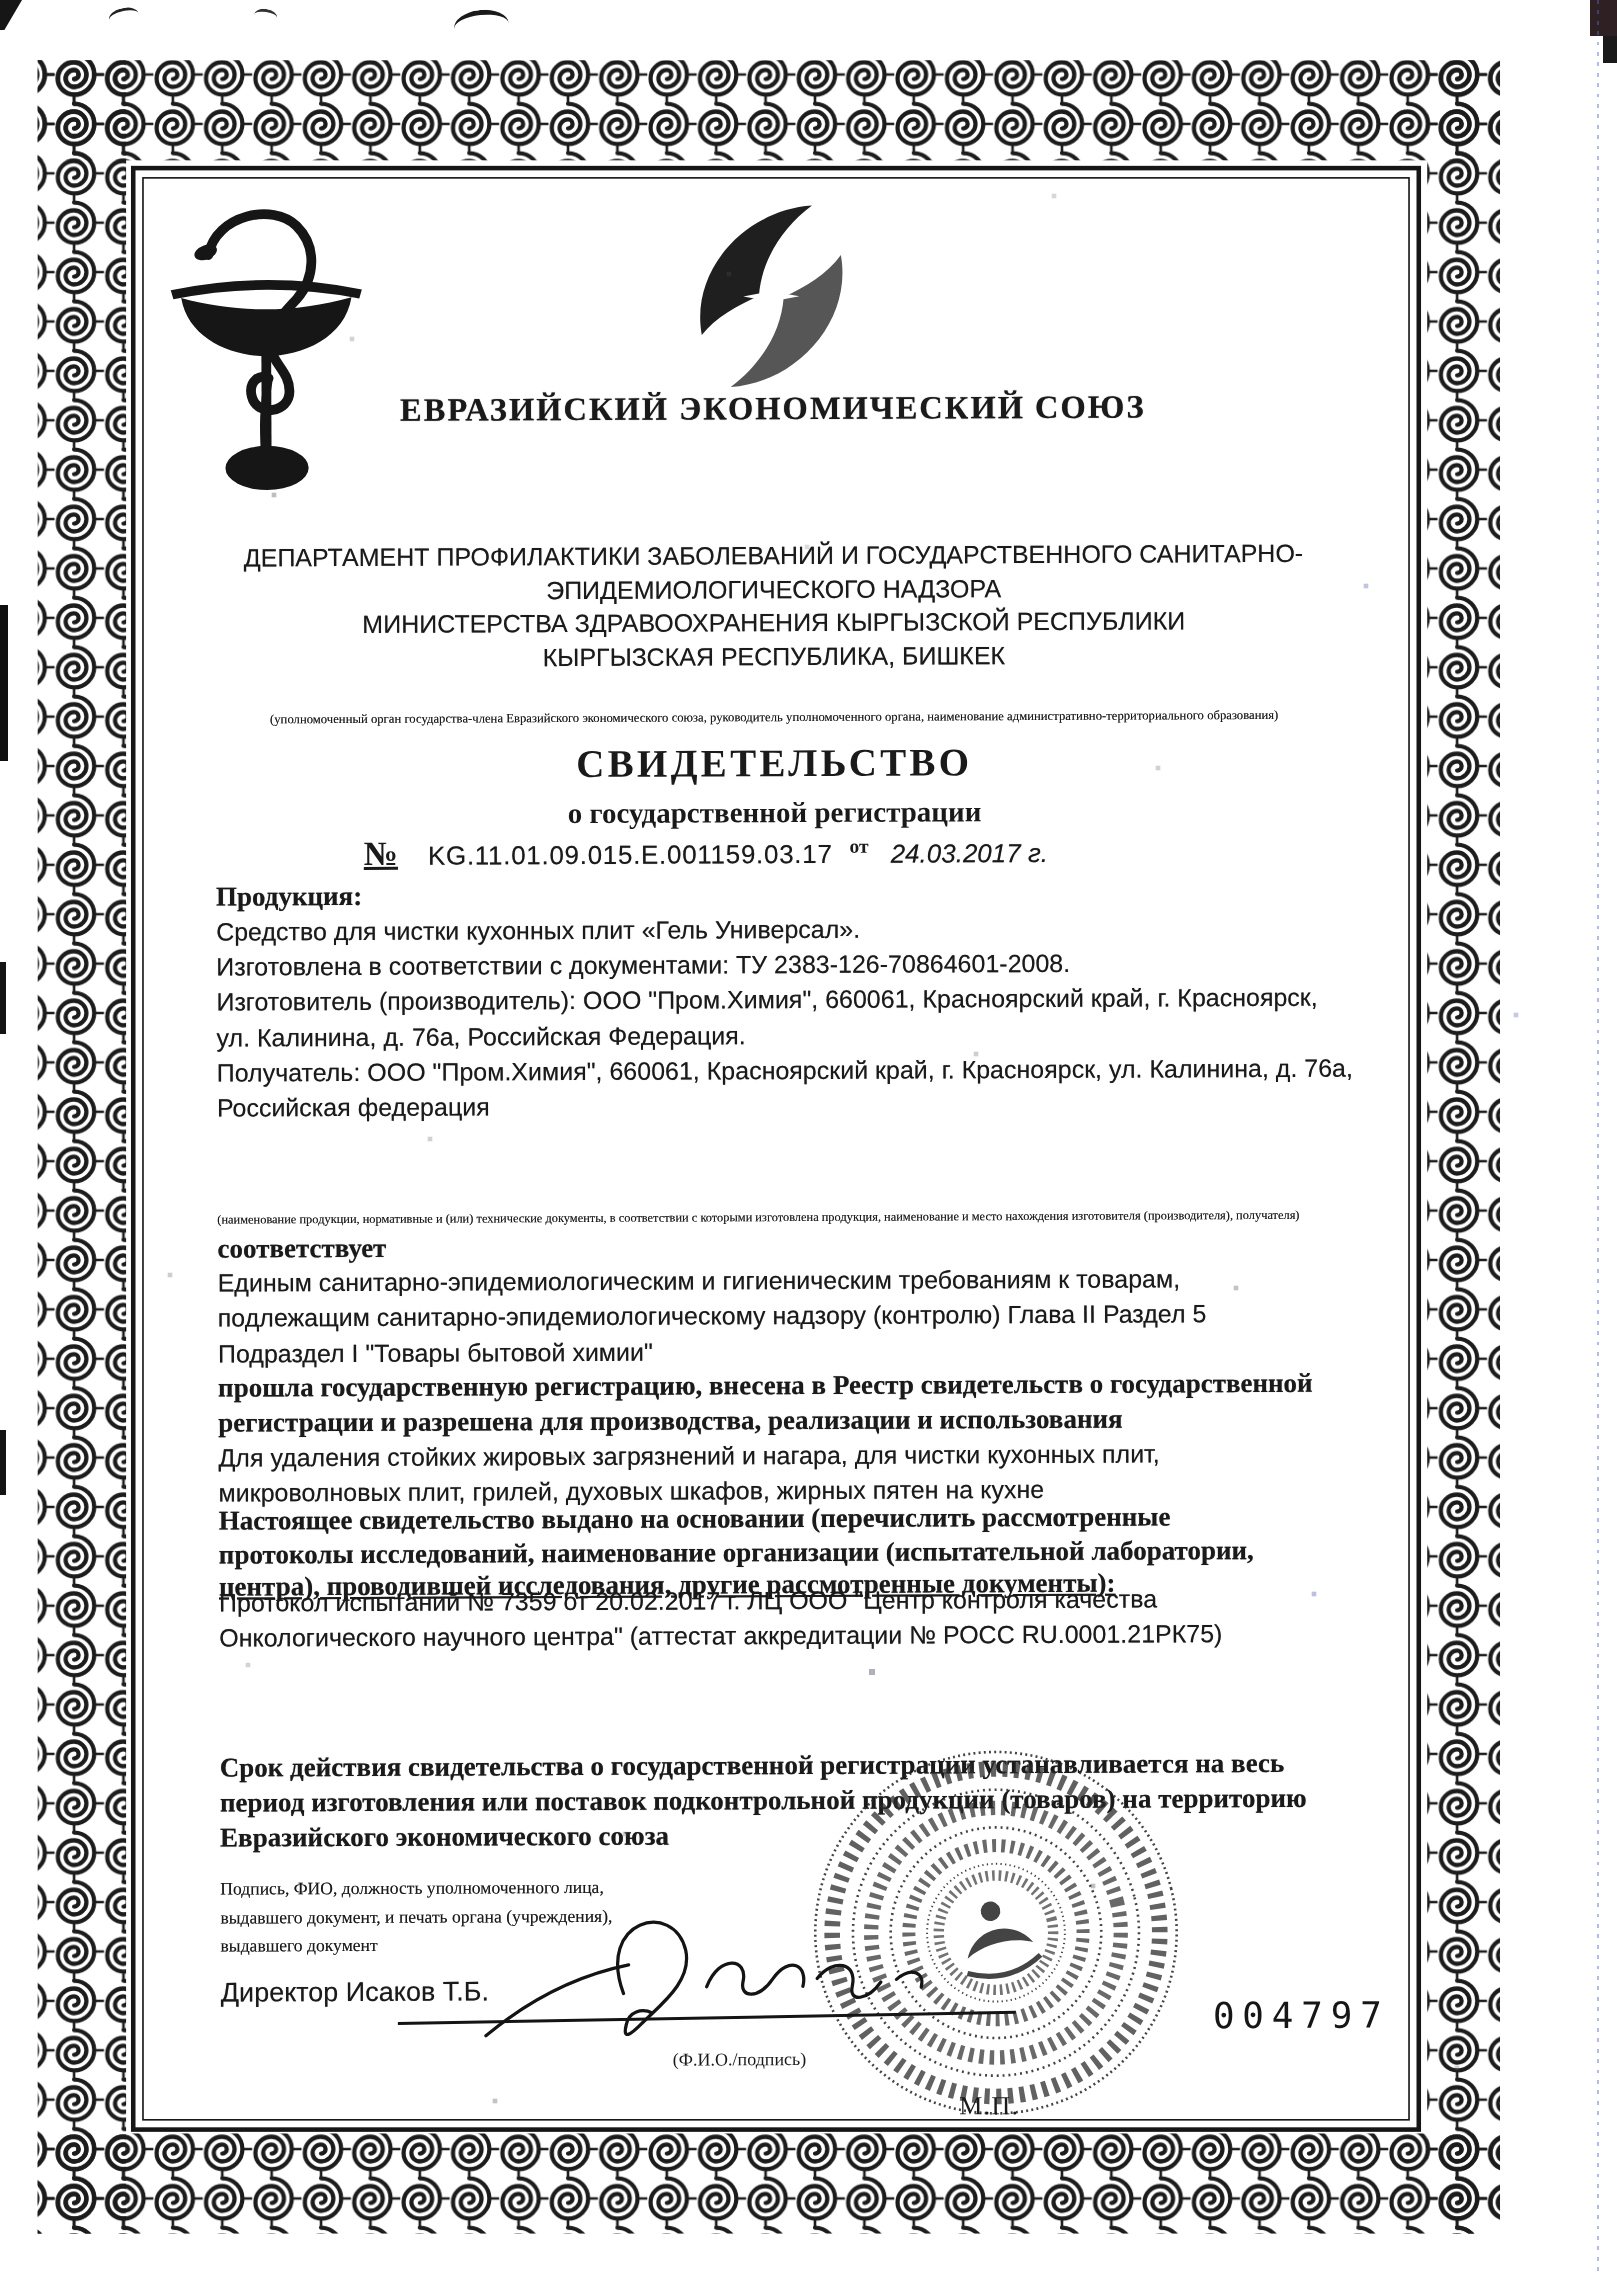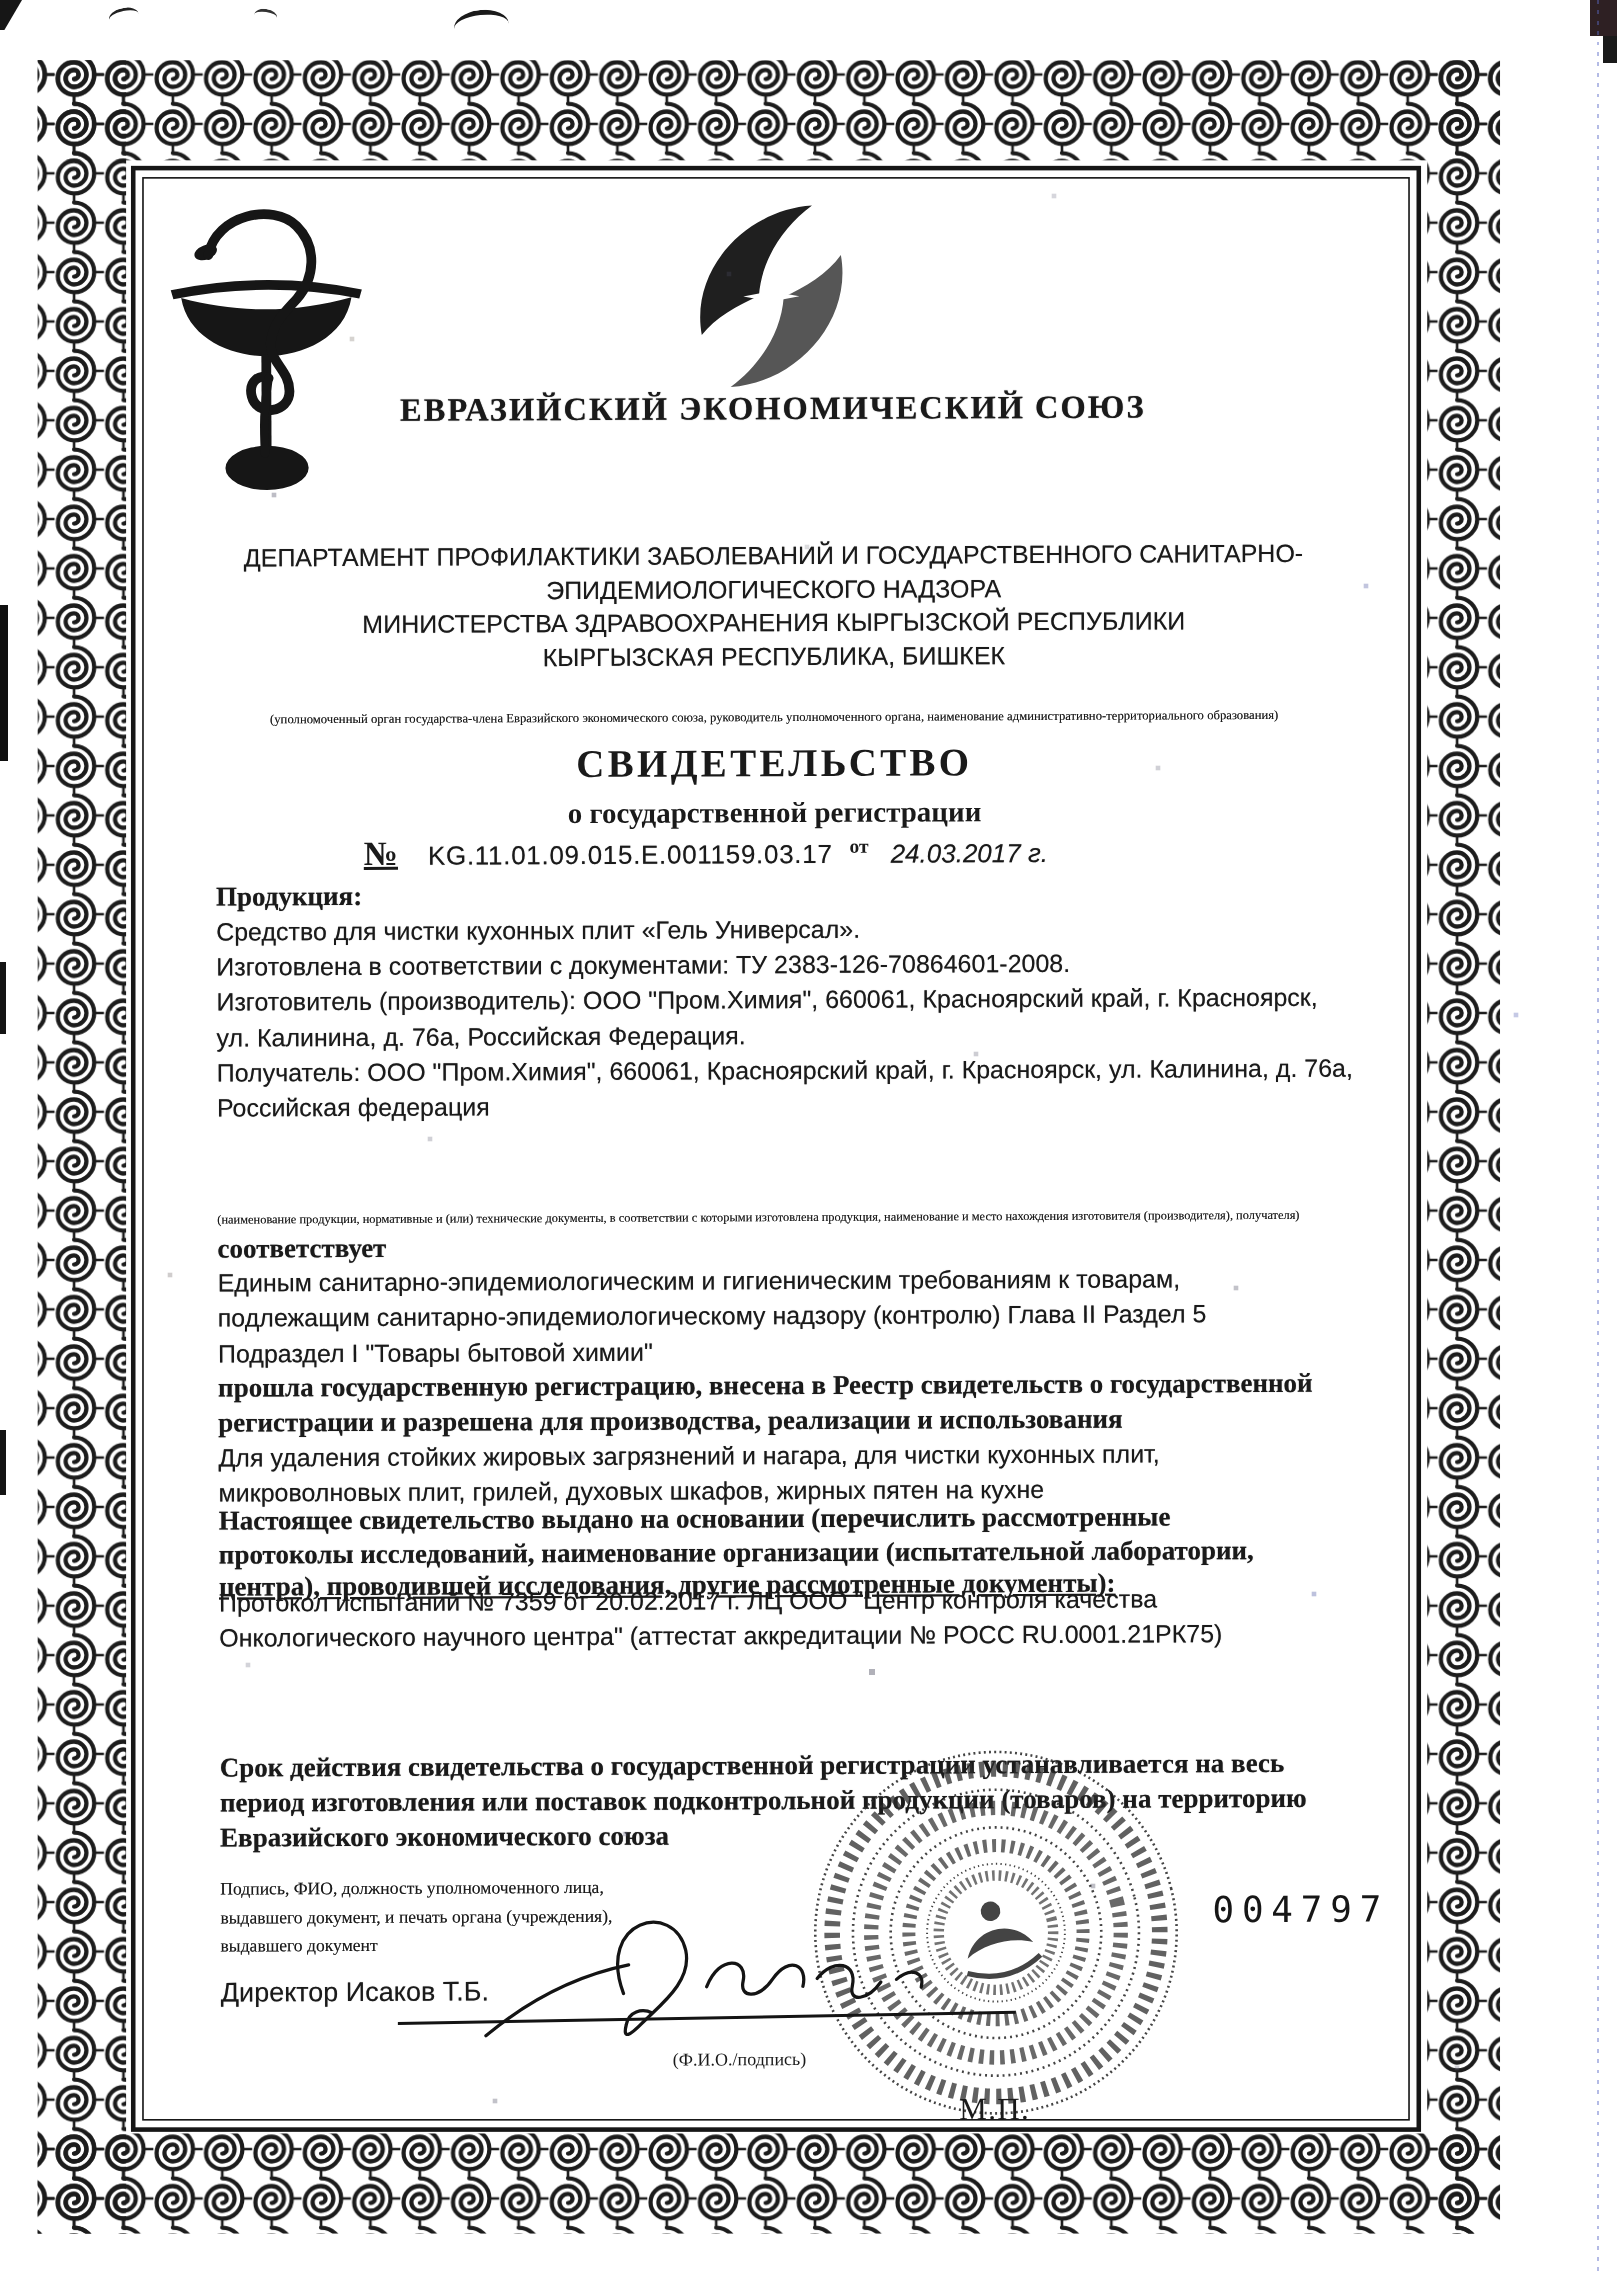--- a/index.html
+++ b/index.html
@@ -18,21 +18,21 @@
   .cert-title{top:740px;font-size:39px;font-weight:bold;letter-spacing:3.3px;}
   .cert-sub{top:796px;font-size:29px;font-weight:bold;}
   .numrow{top:833px;left:364px;display:flex;align-items:baseline;}
   .numsign{font-size:34px;font-weight:bold;text-decoration:underline;margin-right:30px;}
   .numval{font-size:26px;margin-right:17px;letter-spacing:0.7px;}
   .ot{font-size:19.5px;font-weight:bold;position:relative;top:-10.4px;margin-right:22px;margin-top:12px;}
   .dateval{font-size:26px;font-style:italic;}
   .underl{text-decoration:underline;}
   .cap{font-size:17.6px;text-shadow:0 0 0.5px rgba(20,20,20,.55);}
   .fio{font-size:18px;}
-  .mp{font-size:31px;letter-spacing:1.3px;}
+  .mp{font-size:26px;letter-spacing:1.3px;}
   .serial{font-family:"DejaVu Sans Mono", monospace;font-size:36px;letter-spacing:7.8px;color:#161616;}
   .sigline{left:393px;top:2016px;width:618px;height:3.3px;background:#141414;transform:rotate(-0.8deg);}
   svg{display:block;}
   
   .art-tl{left:0;top:0;width:22px;height:30px;background:#161616;clip-path:polygon(0 0,100% 0,20% 100%,0 100%);}
   .art-tr1{left:1590px;top:0;width:27px;height:36px;background:#2e2023;}
   .art-tr2{left:1603px;top:36px;width:14.3px;height:27px;background:#1a1a1a;}
   .arc{border-radius:50%;}
   .arc1{left:109px;top:7.8px;width:30px;height:14.3px;border-top:3.9px solid #222;transform:rotate(-12deg);}
   .arc2{left:254px;top:9px;width:23.4px;height:11.7px;border-top:3.3px solid #333;transform:rotate(8deg);}
@@ -170,21 +170,21 @@
         <path d="M392,150 C350,36 470,6 488,84 C498,132 448,168 420,196 C402,214 390,222 396,198 C400,178 420,172 436,180"></path>
         <path d="M520,140 C540,90 584,96 576,132 C570,158 600,160 622,128 C648,92 676,108 668,140"></path>
         <path d="M690,128 C716,96 752,104 744,140 C738,166 768,162 788,134"></path>
         <path d="M812,130 C836,110 856,120 850,142"></path>
       </g>
     </svg>
     <div class="abs sigline"></div>
 
     <div class="abs fio" style="left:611px;top:2049px;width:247px;text-align:center;">(Ф.И.О./подпись)</div>
     <div class="abs mp" style="left:954px;top:2092px;">М.П.</div>
-    <div class="abs serial" style="left:1208px;top:1891px;">004797</div>
+    <div class="abs serial" style="left:1208px;top:1997px;">004797</div>
 
   </div>
 
   <div class="abs art-tl"></div>
   <div class="abs art-tr1"></div>
   <div class="abs art-tr2"></div>
   <div class="abs arc arc1"></div>
   <div class="abs arc arc2"></div>
   <div class="abs arc arc3"></div>
   <div class="abs edge1"></div>

